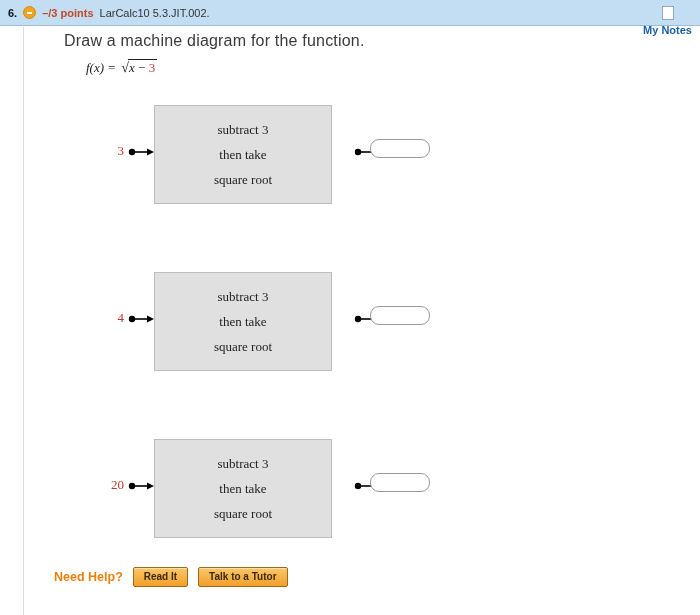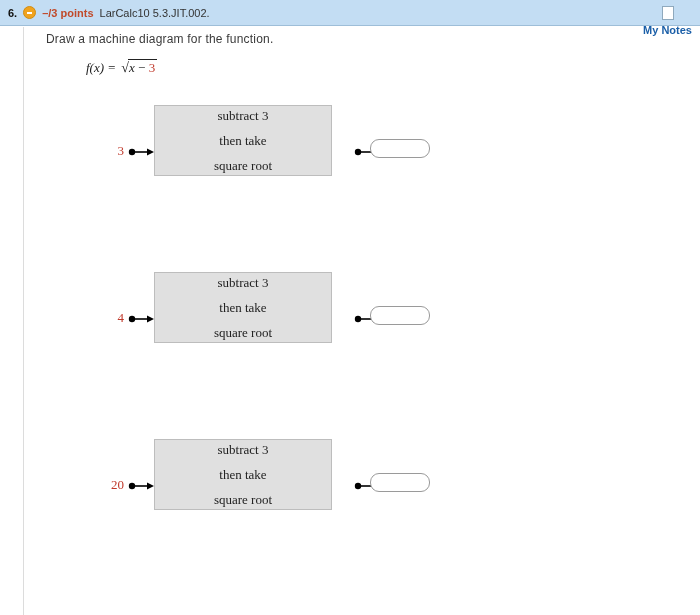--- a/index.html
+++ b/index.html
@@ -92,22 +92,22 @@
   }
 
   
   .content {
     position: absolute;
     left: 24px; top: 27px;
     width: 676px; height: 588px;
   }
   .prompt {
     position: absolute;
-    left: 22px; top: 5px;
-    font-size: 12px;
+    left: 40px; top: 5px;
+    font-size: 16px;
     color: #3a3a3a;
     letter-spacing: .2px;
   }
   .formula {
     position: absolute;
     left: 62px; top: 32px;
     font-family: Liberation Serif, serif;
     font-size: 13px;
     color: #222;
     white-space: nowrap;
@@ -158,21 +158,21 @@
     width: 26px;
     height: 12px;
   }
   .arrow svg { display: block; }
 
   .box {
     position: absolute;
     left: 130px;
     top: 0;
     width: 178px;
-    height: 71px;
+    height: 99px;
     background: #e0e0e0;
     border: 1px solid #bdbdbd;
     box-sizing: border-box;
     display: flex;
     flex-direction: column;
     justify-content: center;
     align-items: center;
     gap: 9px;
   }
   .box-line {
@@ -315,14 +315,19 @@
     <div class="arrow arrow-out">
       <svg width="26" height="12" viewBox="0 0 26 12">
         <circle cx="4" cy="6" r="3.2" fill="#000"></circle>
         <line x1="6" y1="6" x2="20" y2="6" stroke="#000" stroke-width="1.6"></line>
         <polygon points="26,6 19,2.5 19,9.5" fill="#000"></polygon>
       </svg>
     </div>
     <input class="answer-input" type="text" value="" style="">
   </div>
 
+  <div class="needhelp-wrap">
+    <span class="needhelp-label">Need Help?</span>
+    <button class="help-btn">Read It</button>
+    <button class="help-btn">Talk to a Tutor</button>
+  </div>
 
 </div>
 
 </body></html>

